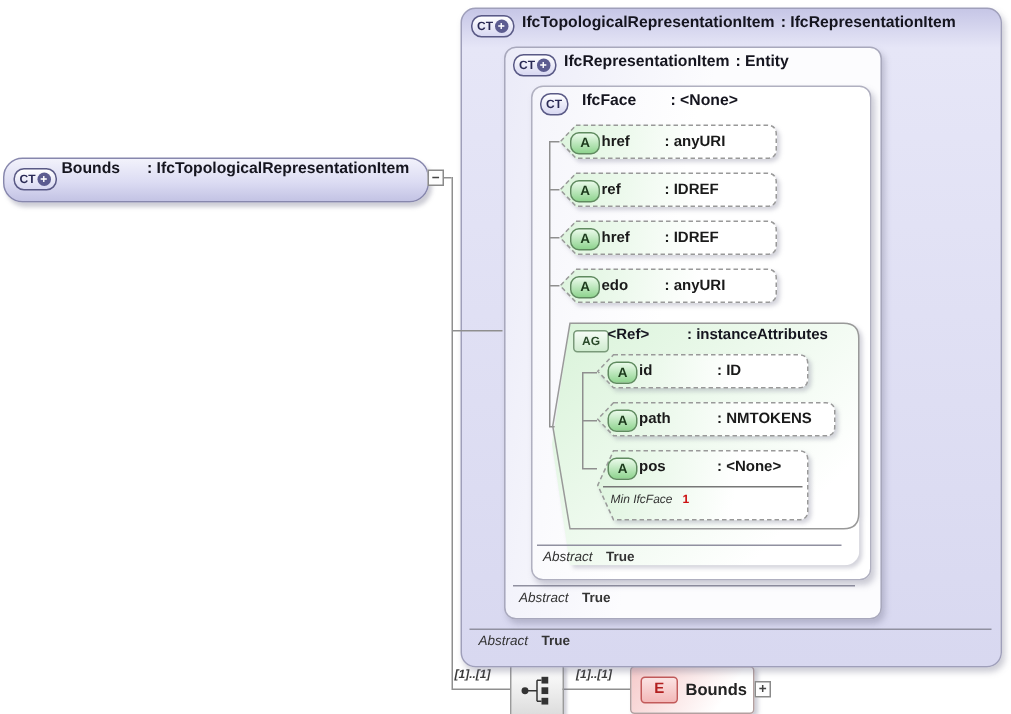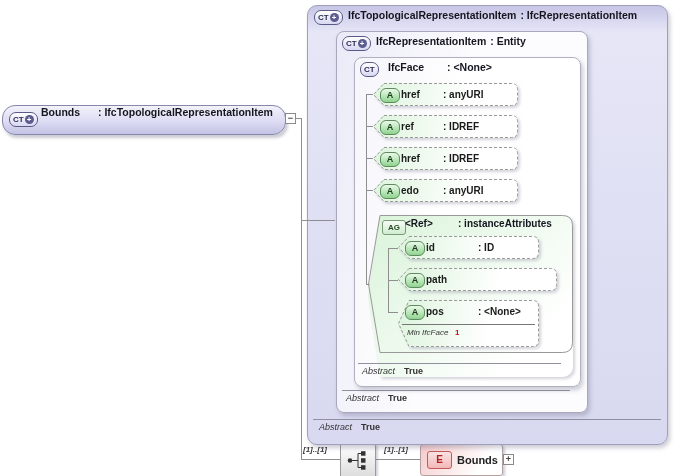--- a/index.html
+++ b/index.html
@@ -197,20 +197,21 @@
             <span class="attr-name mw52">id</span>
             <span class="attr-type t2">: ID</span>
           </div>
           <div class="attr" style="left:30px;top:53px;width:159px;height:23px">
             <div class="attr-bg"></div>
             <svg class="outline dashed" width="159" height="23">
                 <path d="M11 .5 H152.5 Q158.5 .5 158.5 6.5 V16.5 Q158.5 22.5 152.5 22.5 H11 L.5 11.5 Z"></path>
               </svg>
             <span class="badge-a" style="left:7px;top:5px">A</span>
             <span class="attr-name mw52">path</span>
+            <span class="attr-type t2">: NMTOKENS</span>
           </div>
           <div class="attr" style="left:30px;top:85px;width:141px;height:47px">
             <div class="attr-bg"></div>
             <svg class="outline dashed" width="141" height="47">
                 <path d="M11 .5 H134.5 Q140.5 .5 140.5 6.5 V40.5 Q140.5 46.5 134.5 46.5 H11 L.5 23.5 Z"></path>
               </svg>
             <span class="badge-a" style="left:7px;top:5px">A</span>
             <span class="attr-name mw52">pos</span>
             <span class="attr-type t2">: &lt;None&gt;</span>
             <div class="rule" style="left:4px;width:133px;top:24px;border-top-color:#777"></div>

